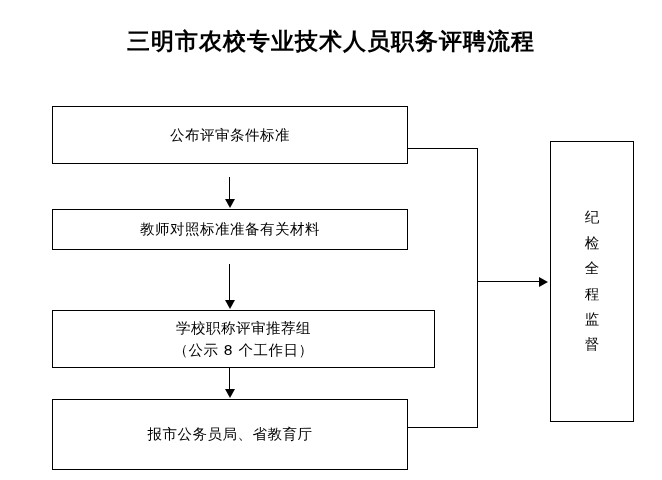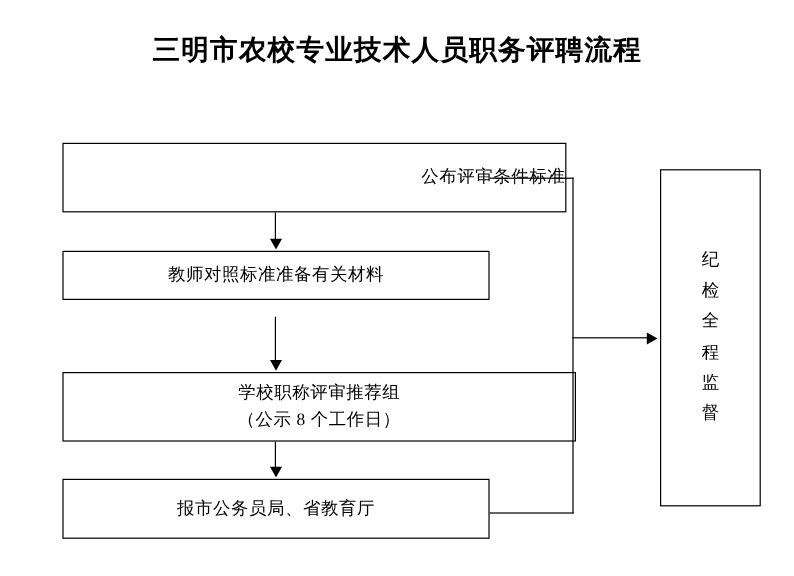--- a/index.html
+++ b/index.html
@@ -48,24 +48,24 @@
     font-size: 14.5px;
     line-height: 1.55;
     text-align: center;
     letter-spacing: 0.5px;
   }
   .node .line {
     display: block;
     white-space: nowrap;
   }
 
-  #node-0 { left: 52px; top: 119px; width: 420px; height: 58px; align-items: flex-end; }
+  #node-0 { left: 52px; top: 106px; width: 356px; height: 58px; }
   #node-1 { left: 52px; top: 209px; width: 356px; height: 41px; }
-  #node-2 { left: 52px; top: 310px; width: 428px; height: 58px; font-family: Liberation Serif, serif; }
-  #node-3 { left: 52px; top: 399px; width: 356px; height: 50px; text-align: center; }
+  #node-2 { left: 52px; top: 310px; width: 383px; height: 58px; }
+  #node-3 { left: 52px; top: 399px; width: 356px; height: 71px; text-align: center; }
 
   
   .node-vertical {
     position: absolute;
     box-sizing: border-box;
     border: 1.4px solid #000000;
     background: #ffffff;
     left: 550px;
     top: 141px;
     width: 84px;

